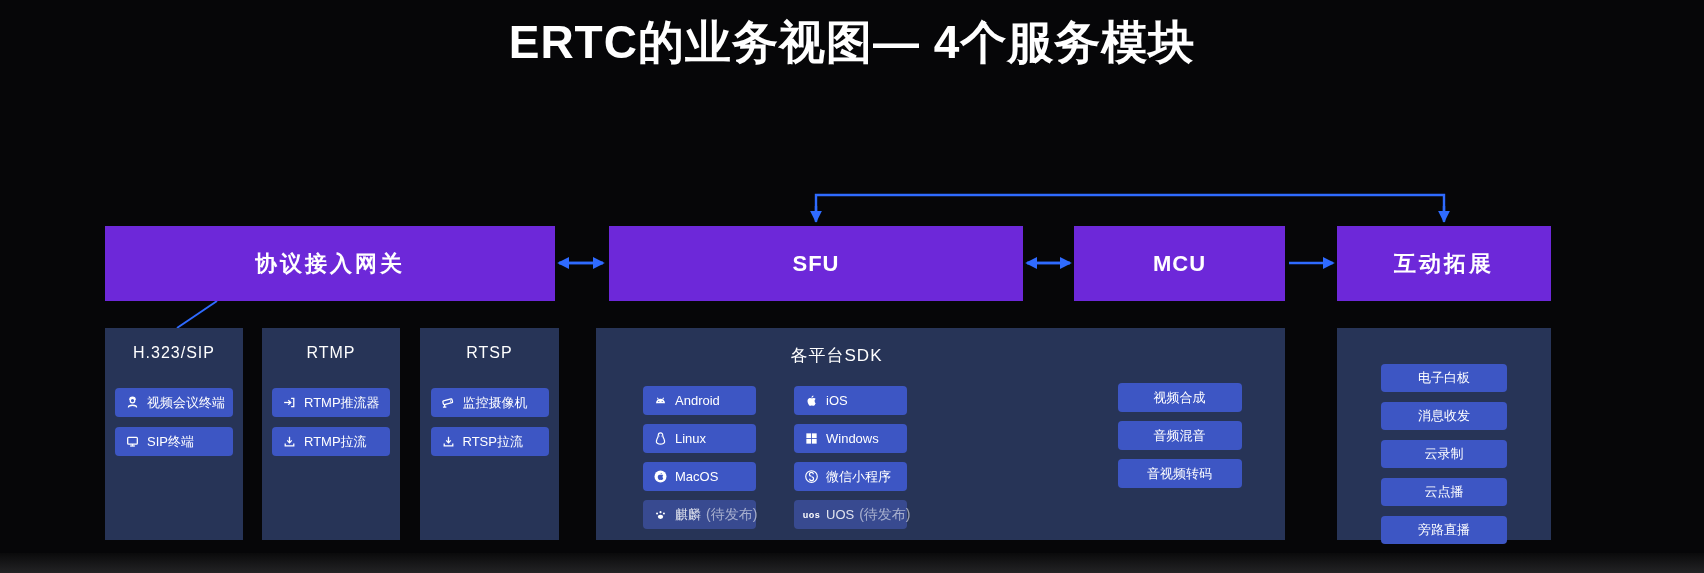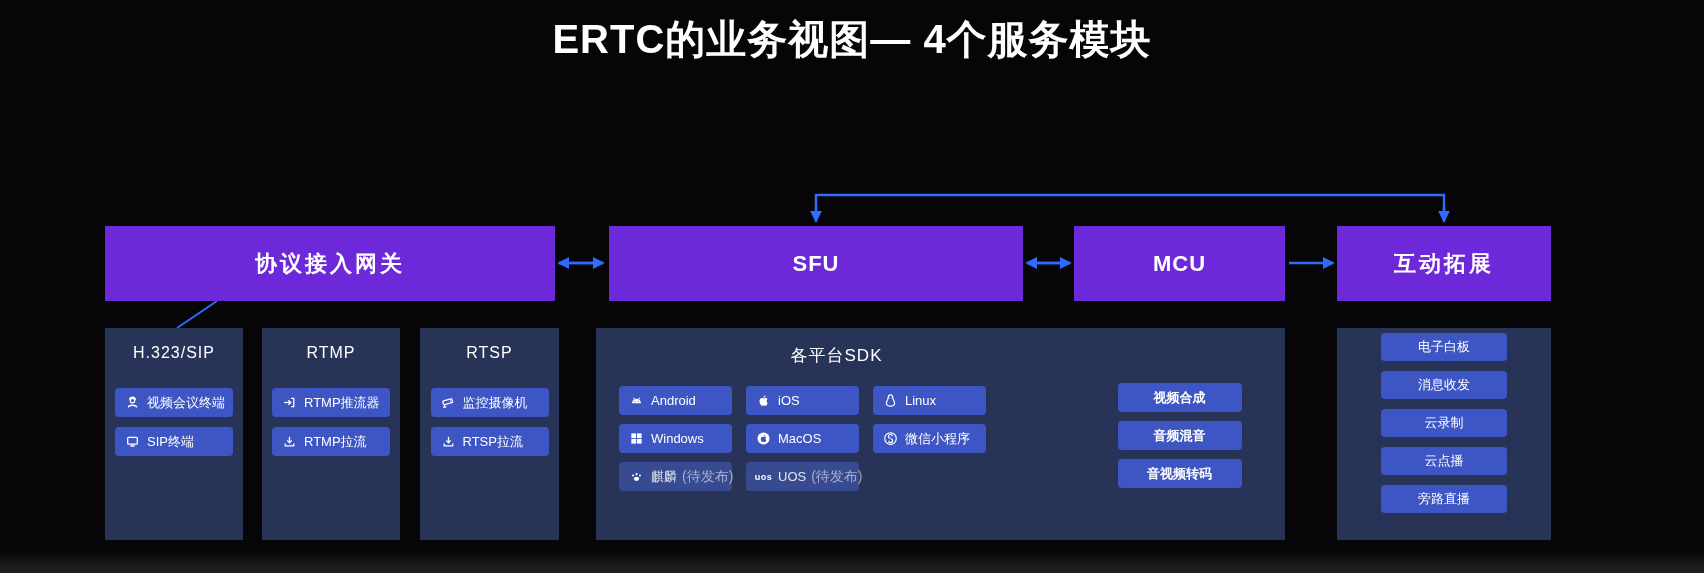--- a/index.html
+++ b/index.html
@@ -2,21 +2,21 @@
 <html><head>
 <meta charset="utf-8">
 <style>
   * { margin:0; padding:0; box-sizing:border-box; }
   html,body { background:#000; }
   body { font-family:"Liberation Sans","DejaVu Sans",sans-serif; }
 
   .canvas { position:relative; width:1704px; height:573px; background:#060608; overflow:hidden; }
 
   .title { position:absolute; top:12px; left:0; width:100%; text-align:center;
-           color:#fff; font-size:40px; font-weight:700; letter-spacing:1px; }
+           color:#fff; font-size:46px; font-weight:700; letter-spacing:1px; }
 
   .connectors { position:absolute; left:0; top:0; width:1704px; height:573px; pointer-events:none; }
 
   .hdr { position:absolute; top:226px; height:75px; background:#6d28d9;
          display:flex; align-items:center; justify-content:center;
          color:#fff; font-size:22px; font-weight:600; letter-spacing:3px; }
   #hdr-gateway { left:105px; width:450px; }
   #hdr-sfu     { left:609px; width:414px; letter-spacing:1px; }
   #hdr-mcu     { left:1074px; width:211px; letter-spacing:1px; }
   #hdr-ext     { left:1337px; width:214px; }
@@ -28,37 +28,37 @@
   #panel-sdk     { left:596px;  width:481px; }
   #panel-mcu     { left:1074px; width:211px; }
   #panel-ext     { left:1337px; width:214px; }
 
   .panel-title { color:#fff; text-align:center; font-size:16px; font-weight:500;
                  letter-spacing:1px; padding-top:16px; }
   #panel-sdk .panel-title { font-size:17px; }
 
   .nbtn { background:#3d56c4; border-radius:4px; height:29px;
           display:flex; align-items:center; color:#fff; font-size:13px;
-          gap:7px; padding:0 10px; white-space:nowrap; }
+          gap:7px; padding:0 10px; white-space:nowrap;margin-left:24px; }
 
   .group-btns { margin-top:26px; }
   .group-btns .nbtn { width:118px; margin:0 auto 10px; }
 
   .sdk-grid { display:flex; flex-wrap:wrap; column-gap:14px; row-gap:9px;
               margin:19px 23px 0; }
   .sdk-grid .nbtn { width:113px; }
 
   .nbtn.pending { background:rgba(78,103,214,0.45); }
   .nbtn.pending .lbl { color:rgba(255,255,255,0.85);text-align:center; }
   .suffix { font-size:14px; color:rgba(255,255,255,0.55); margin-left:-2px; }
 
-  .mcu-btns { padding-top:55px;font-weight:bold; }
+  .mcu-btns { padding-top:55px; }
   .mcu-btns .nbtn { width:124px; margin:0 auto 9px; justify-content:center; }
 
-  .ext-btns { padding-top:5px; }
+  .ext-btns { padding-top:36px; }
   .ext-btns .nbtn { width:126px; margin:0 auto 10px; justify-content:center; height:28px; }
 
   .ic { display:inline-flex; width:15px; height:15px; flex:0 0 auto; align-items:center; justify-content:center; }
   .ic svg { display:block; }
   .uos-text { font-size:9px; font-weight:700; letter-spacing:0.5px; }
 
   .bottom-strip { position:absolute; left:0; bottom:0; width:100%; height:20px;
                   background:linear-gradient(#0a0a0b,#232325); }
 </style>
 </head>

